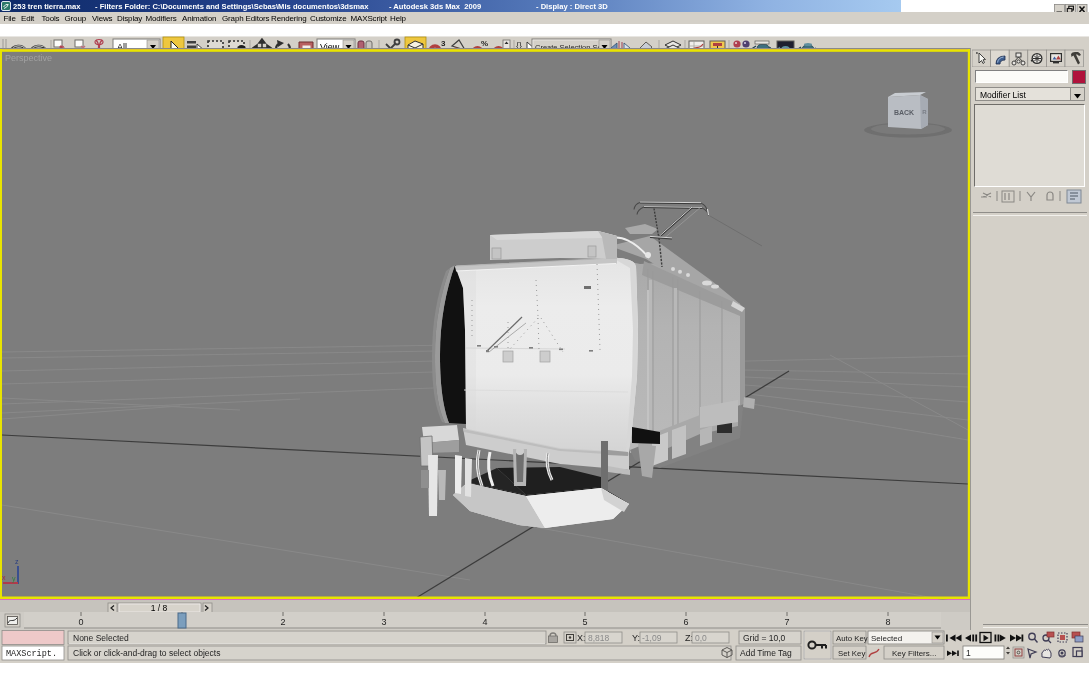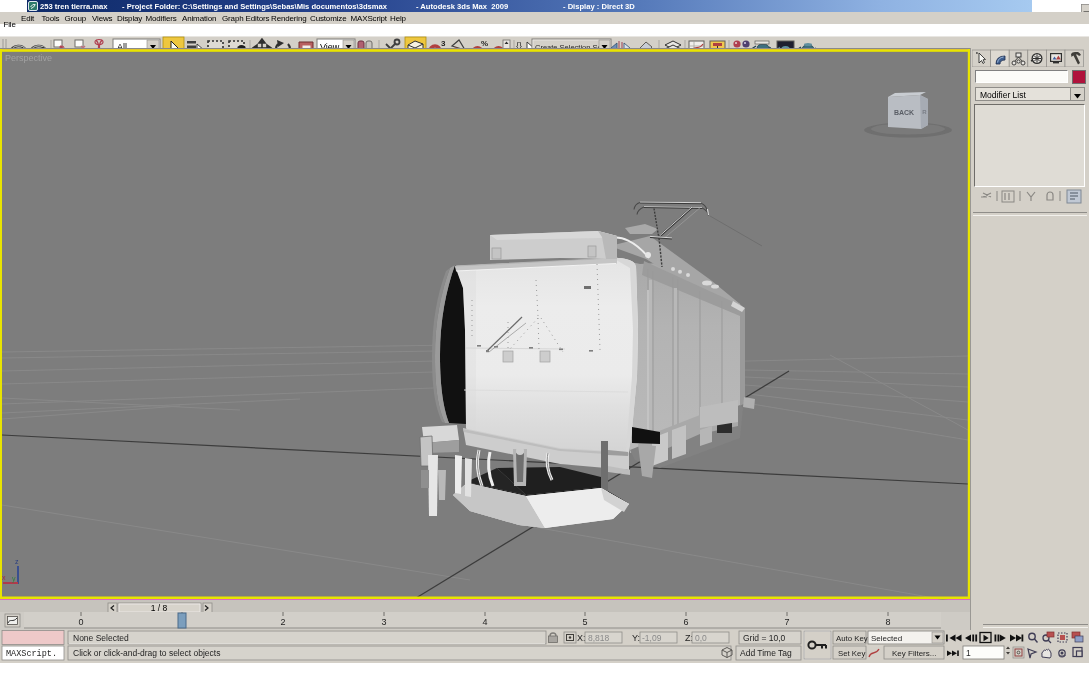--- a/index.html
+++ b/index.html
@@ -6,51 +6,51 @@
 body{width:1089px;height:681px;position:relative;overflow:hidden;
   font-family:"Liberation Sans",sans-serif;-webkit-font-smoothing:antialiased;}
 svg text{-webkit-font-smoothing:antialiased;}
 .abs{position:absolute;}
 .sunken{border-top:1px solid #808080;border-left:1px solid #808080;
   border-bottom:1px solid #ffffff;border-right:1px solid #ffffff;}
 </style>
 </head>
 <body>
 
-<div class="abs" id="titlebar" style="left:0;top:0;width:1005px;height:12px;
-  background:linear-gradient(90deg,#0e2a68 0%,#24418c 30%,#5377b8 60%,#8fb2e2 85%,#a6caf0 100%);margin-left:27px;">
+<div class="abs" id="titlebar" style="left:0;top:0;width:901px;height:12px;
+  background:linear-gradient(90deg,#0e2a68 0%,#24418c 30%,#5377b8 60%,#8fb2e2 85%,#a6caf0 100%);">
   <div class="abs" style="left:1px;top:1px;width:10px;height:10px;background:#2d7a6a;border-radius:2px;border:1px solid #dfe8ef;box-sizing:border-box;">
     <svg width="8" height="8" style="position:absolute;left:0px;top:0px;">
         <path d="M1.5,5 q2,-3.5 5,-2.5 M2,6.5 q3,-1 4,-3.5" stroke="#e8f2ee" stroke-width="1" fill="none"></path>
       </svg>
   </div>
   <div style="position:absolute;left:0;top:0;height:12px;color:#fff;font-weight:bold;font-size:7.6px;white-space:nowrap;">
     <span class="abs" style="left:13px;top:2px;">253 tren tierra.max</span>
-    <span class="abs" style="left:95px;top:2px;">- Project Folder: C:\Settings and Settings\Sebas\Mis documentos\3dsmax</span>
+    <span class="abs" style="left:95px;top:2px;">- Filters Folder: C:\Documents and Settings\Sebas\Mis documentos\3dsmax</span>
     <span class="abs" style="left:389px;top:2px;">- Autodesk 3ds Max&nbsp;&nbsp;2009</span>
     <span class="abs" style="left:536px;top:2px;">- Display : Direct 3D</span>
   </div>
 
   <div class="abs" style="left:1054px;top:1px;width:34px;height:11px;">
     <svg width="34" height="11">
       <g>
         <rect x="0.5" y="0.5" width="10" height="10" fill="#d6d2ca" stroke="#8a8884" stroke-width="0.8"></rect>
         <rect x="11.5" y="0.5" width="10" height="10" fill="#d6d2ca" stroke="#8a8884" stroke-width="0.8"></rect>
         <rect x="23" y="0.5" width="10" height="10" fill="#d6d2ca" stroke="#8a8884" stroke-width="0.8"></rect>
         <rect x="2.5" y="7.5" width="5.5" height="1.7" fill="#111"></rect>
         <rect x="14.8" y="2.2" width="4.6" height="3.8" fill="none" stroke="#111" stroke-width="1.1"></rect>
         <rect x="13.3" y="4.6" width="4.6" height="3.8" fill="#d6d2ca" stroke="#111" stroke-width="1.1"></rect>
         <path d="M25.5,2.5 L30.5,8 M30.5,2.5 L25.5,8" stroke="#111" stroke-width="1.5"></path>
       </g>
     </svg>
   </div>
 </div>
 
 <div class="abs" id="menubar" style="left:0;top:12px;width:1089px;height:12px;background:#d4d0c8;font-size:8px;color:#000;letter-spacing:-0.15px;">
-  <span class="abs" style="left:3.5px;top:8px;">File</span>
+  <span class="abs" style="left:3.5px;top:2px;">File</span>
   <span class="abs" style="left:21px;top:2px;">Edit</span>
   <span class="abs" style="left:41.5px;top:2px;">Tools</span>
   <span class="abs" style="left:64.5px;top:2px;">Group</span>
   <span class="abs" style="left:92px;top:2px;">Views</span>
   <span class="abs" style="left:117px;top:2px;">Display</span>
   <span class="abs" style="left:145.5px;top:2px;">Modifiers</span>
   <span class="abs" style="left:182px;top:2px;">Animation</span>
   <span class="abs" style="left:222px;top:2px;">Graph Editors</span>
   <span class="abs" style="left:271px;top:2px;">Rendering</span>
   <span class="abs" style="left:310px;top:2px;">Customize</span>

